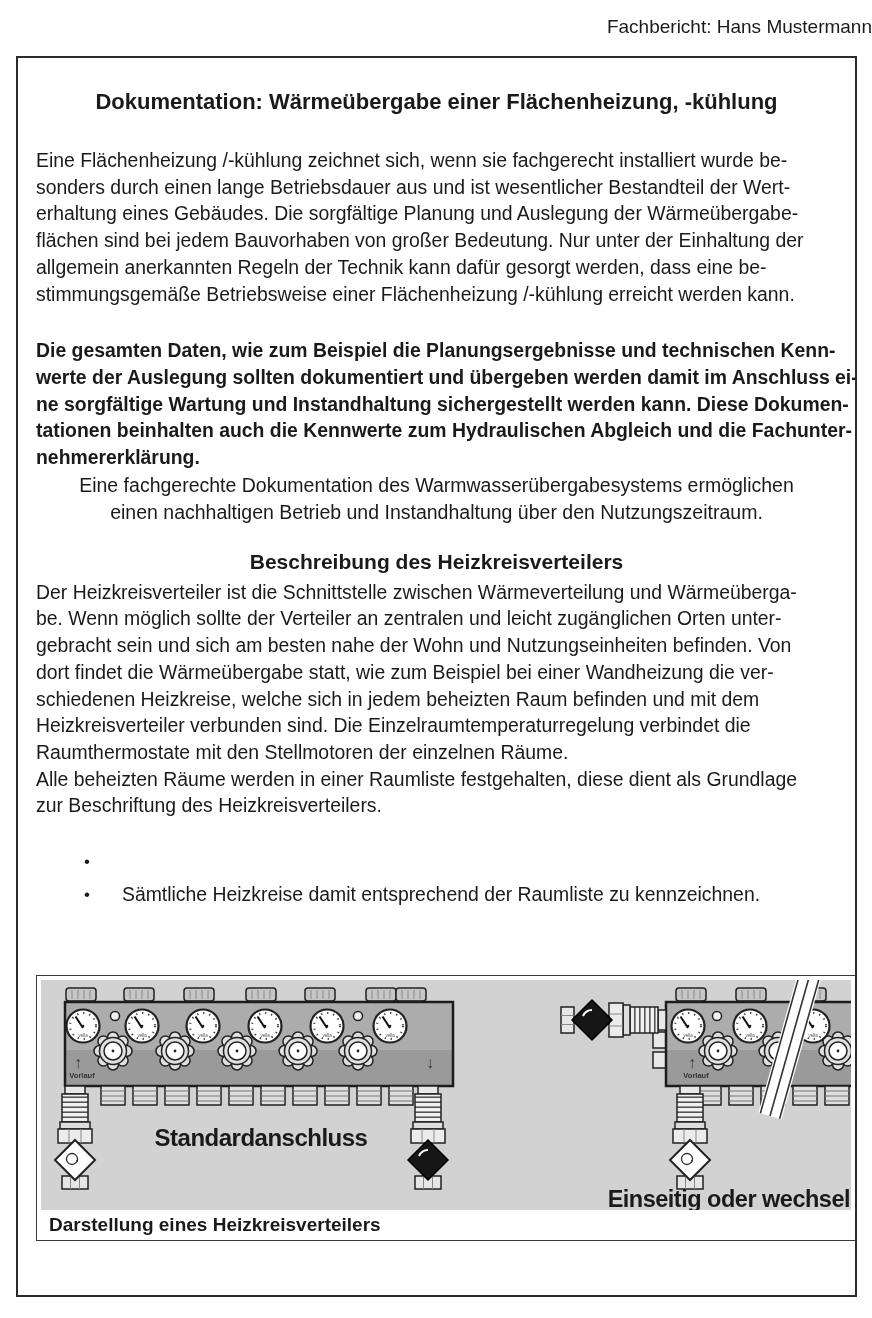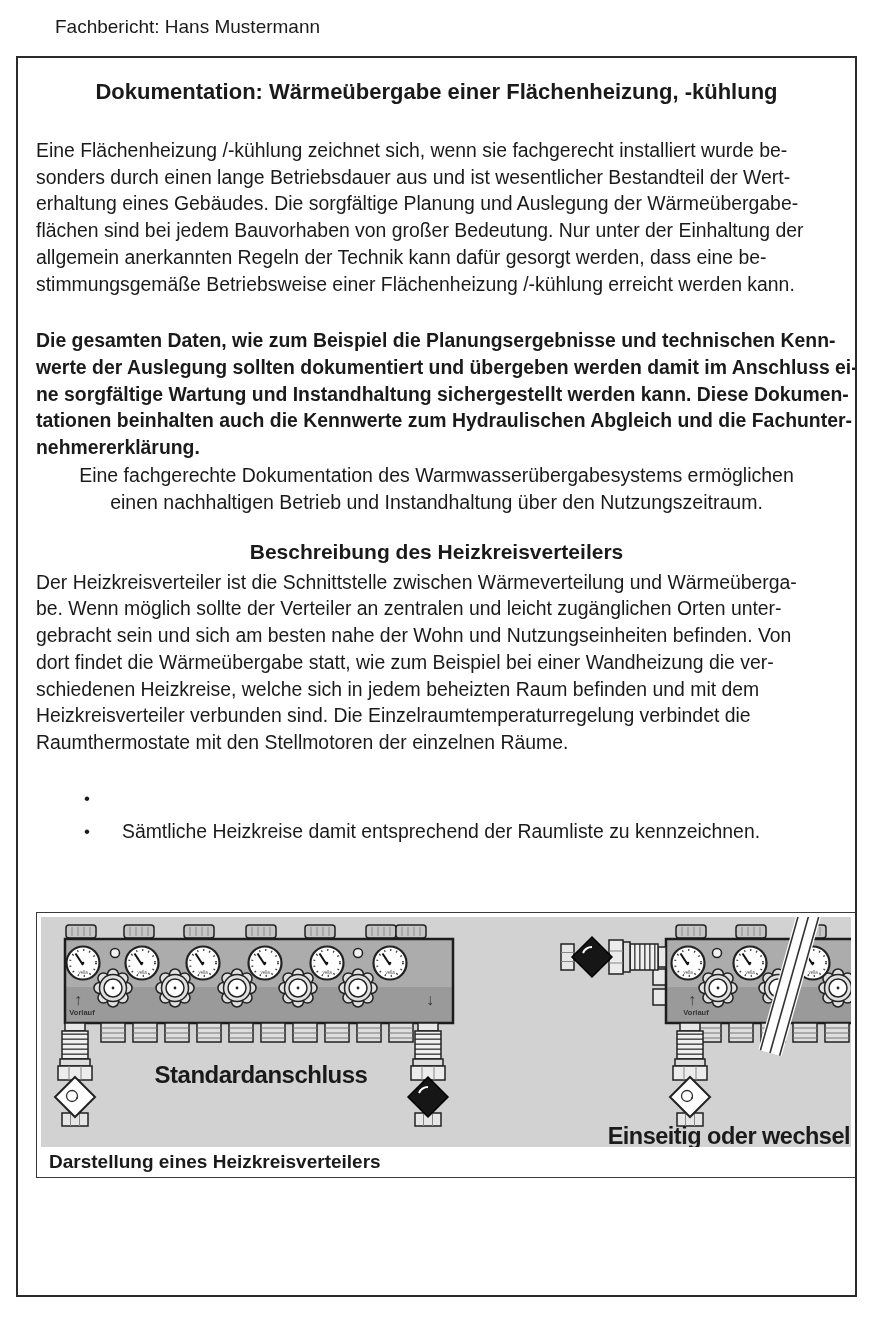--- a/index.html
+++ b/index.html
@@ -1,24 +1,24 @@
 <!DOCTYPE html>
 <html><head>
 <meta charset="utf-8">
 <style>
   html,body{margin:0;padding:0;}
   body{
     width:872px;height:1318px;background:#ffffff;
     font-family:"Liberation Sans",sans-serif;color:#1a1a1a;
     position:relative;overflow:hidden;
   }
-  .header{padding:16px 0 0 55px;font-size:19px;line-height:22px;}
+  .header{padding:16px 0 0 55px;font-size:19px;line-height:22px;text-align:right;}
   .doc-box{
     box-sizing:border-box;margin:18px 15px 0 16px;height:1241px;
-    border:2px solid #2b2b2b;padding:0 18px;overflow:hidden;background:#fff;
+    border:2px solid #2b2b2b;padding:10px 18px;overflow:hidden;background:#fff;
   }
   .title{margin-top:20px;text-align:center;font-weight:bold;font-size:22px;line-height:28px;}
   .para{font-size:19.4px;line-height:26.7px;white-space:pre;}
   .p1{margin-top:31px;}
   .p2{margin-top:30px;font-weight:bold;}
   .highlight{margin-top:1px;text-align:center;font-weight:normal;font-size:19.5px;line-height:27px;white-space:pre;}
   .heading{margin-top:23px;text-align:center;font-weight:bold;font-size:21px;line-height:26px;}
   .p3{margin-top:4px;}
   .bullets{margin:29px 0 0 48px;}
   .bullet-row{display:flex;font-size:19.4px;line-height:27px;margin-bottom:6px;}
@@ -51,20 +51,22 @@
 einen nachhaltigen Betrieb und Instandhaltung über den Nutzungszeitraum.</div>
 
   <div class="heading">Beschreibung des Heizkreisverteilers</div>
   <div class="para p3">Der Heizkreisverteiler ist die Schnittstelle zwischen Wärmeverteilung und Wärmeüberga-
 be. Wenn möglich sollte der Verteiler an zentralen und leicht zugänglichen Orten unter-
 gebracht sein und sich am besten nahe der Wohn und Nutzungseinheiten befinden. Von
 dort findet die Wärmeübergabe statt, wie zum Beispiel bei einer Wandheizung die ver-
 schiedenen Heizkreise, welche sich in jedem beheizten Raum befinden und mit dem
 Heizkreisverteiler verbunden sind. Die Einzelraumtemperaturregelung verbindet die
 Raumthermostate mit den Stellmotoren der einzelnen Räume.</div>
+  <div class="para p4">Alle beheizten Räume werden in einer Raumliste festgehalten, diese dient als Grundlage
+zur Beschriftung des Heizkreisverteilers.</div>
 
   <div class="bullets">
     <div class="bullet-row">
       <span class="bullet-glyph">•</span>
     </div>
     <div class="bullet-row">
       <span class="bullet-glyph">•</span>
       <span>Sämtliche Heizkreise damit entsprechend der Raumliste zu kennzeichnen.</span>
     </div>
   </div>

